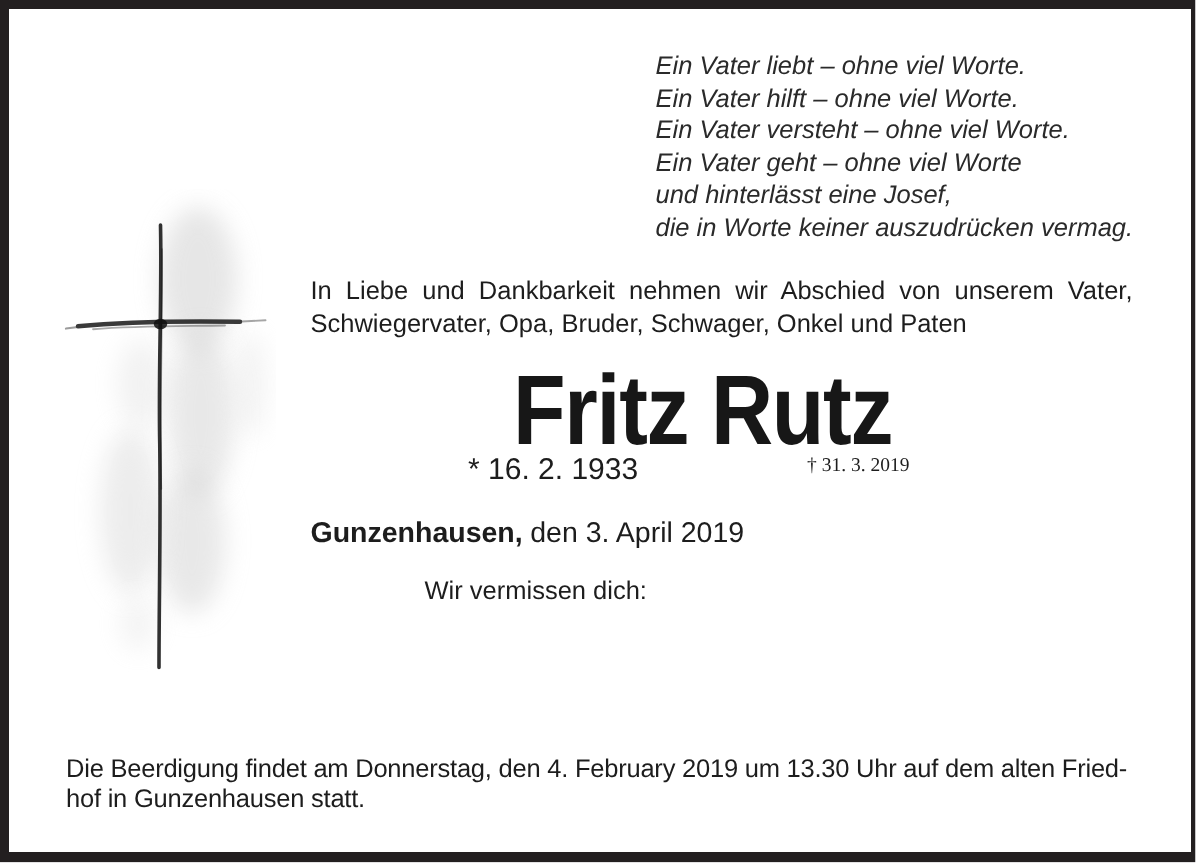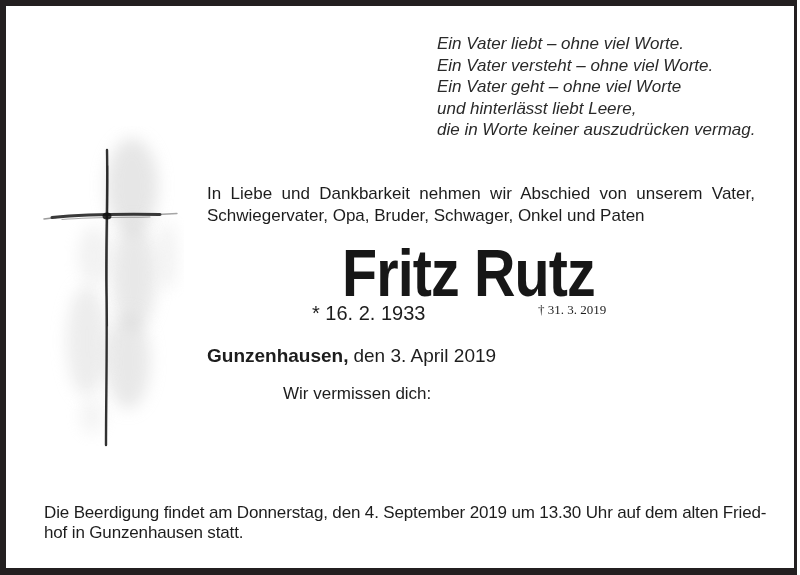--- a/index.html
+++ b/index.html
@@ -84,41 +84,42 @@
     <path d="M76,40 C76.6,90 74.4,150 75.6,200" fill="none" stroke="#000000" stroke-width="1" stroke-linecap="round" opacity="0.35"></path>
     <path d="M20,91.5 C50,88.5 95,88 128,88.5" fill="none" stroke="#1f1f1f" stroke-width="3" stroke-linecap="round" opacity="0.88"></path>
     <path d="M12,93 L24,91.5" fill="none" stroke="#3a3a3a" stroke-width="1.5" stroke-linecap="round" opacity="0.5"></path>
     <path d="M126,88.5 L145,87.5" fill="none" stroke="#3a3a3a" stroke-width="1.3" stroke-linecap="round" opacity="0.45"></path>
     <path d="M30,93.5 C60,91 90,91.5 118,91" fill="none" stroke="#2a2a2a" stroke-width="1.2" stroke-linecap="round" opacity="0.4"></path>
     <ellipse cx="75" cy="90" rx="4.5" ry="3.5" fill="#111111" opacity="0.85"></ellipse>
   </svg>
 
   <div class="abs poem">
     <div>Ein Vater liebt – ohne viel Worte.</div>
+    <div>Ein Vater hilft – ohne viel Worte.</div>
     <div>Ein Vater versteht – ohne viel Worte.</div>
     <div>Ein Vater geht – ohne viel Worte</div>
-    <div>und hinterlässt liebt Leere,</div>
+    <div>und hinterlässt eine Josef,</div>
     <div>die in Worte keiner auszudrücken vermag.</div>
   </div>
 
   <div class="abs intro">
     <div class="justify">In Liebe und Dankbarkeit nehmen wir Abschied von unserem Vater,</div>
     <div>Schwiegervater, Opa, Bruder, Schwager, Onkel und Paten</div>
   </div>
 
   <div class="abs deceased-name">Fritz Rutz</div>
 
   <div class="abs birth-date">* 16. 2. 1933</div>
   <div class="abs death-date">† 31. 3. 2019</div>
 
   <div class="abs dateline">
     <span class="place">Gunzenhausen,</span><span class="date">den 3. April 2019</span>
   </div>
 
   <div class="abs missing-label">Wir vermissen dich:</div>
 
   <div class="abs funeral">
-    <div>Die Beerdigung findet am Donnerstag, den 4. September 2019 um 13.30 Uhr auf dem alten Fried-</div>
+    <div>Die Beerdigung findet am Donnerstag, den 4. February 2019 um 13.30 Uhr auf dem alten Fried-</div>
     <div>hof in Gunzenhausen statt.</div>
   </div>
 
   <div class="frame"></div>
 </div>
 
 </body></html>

